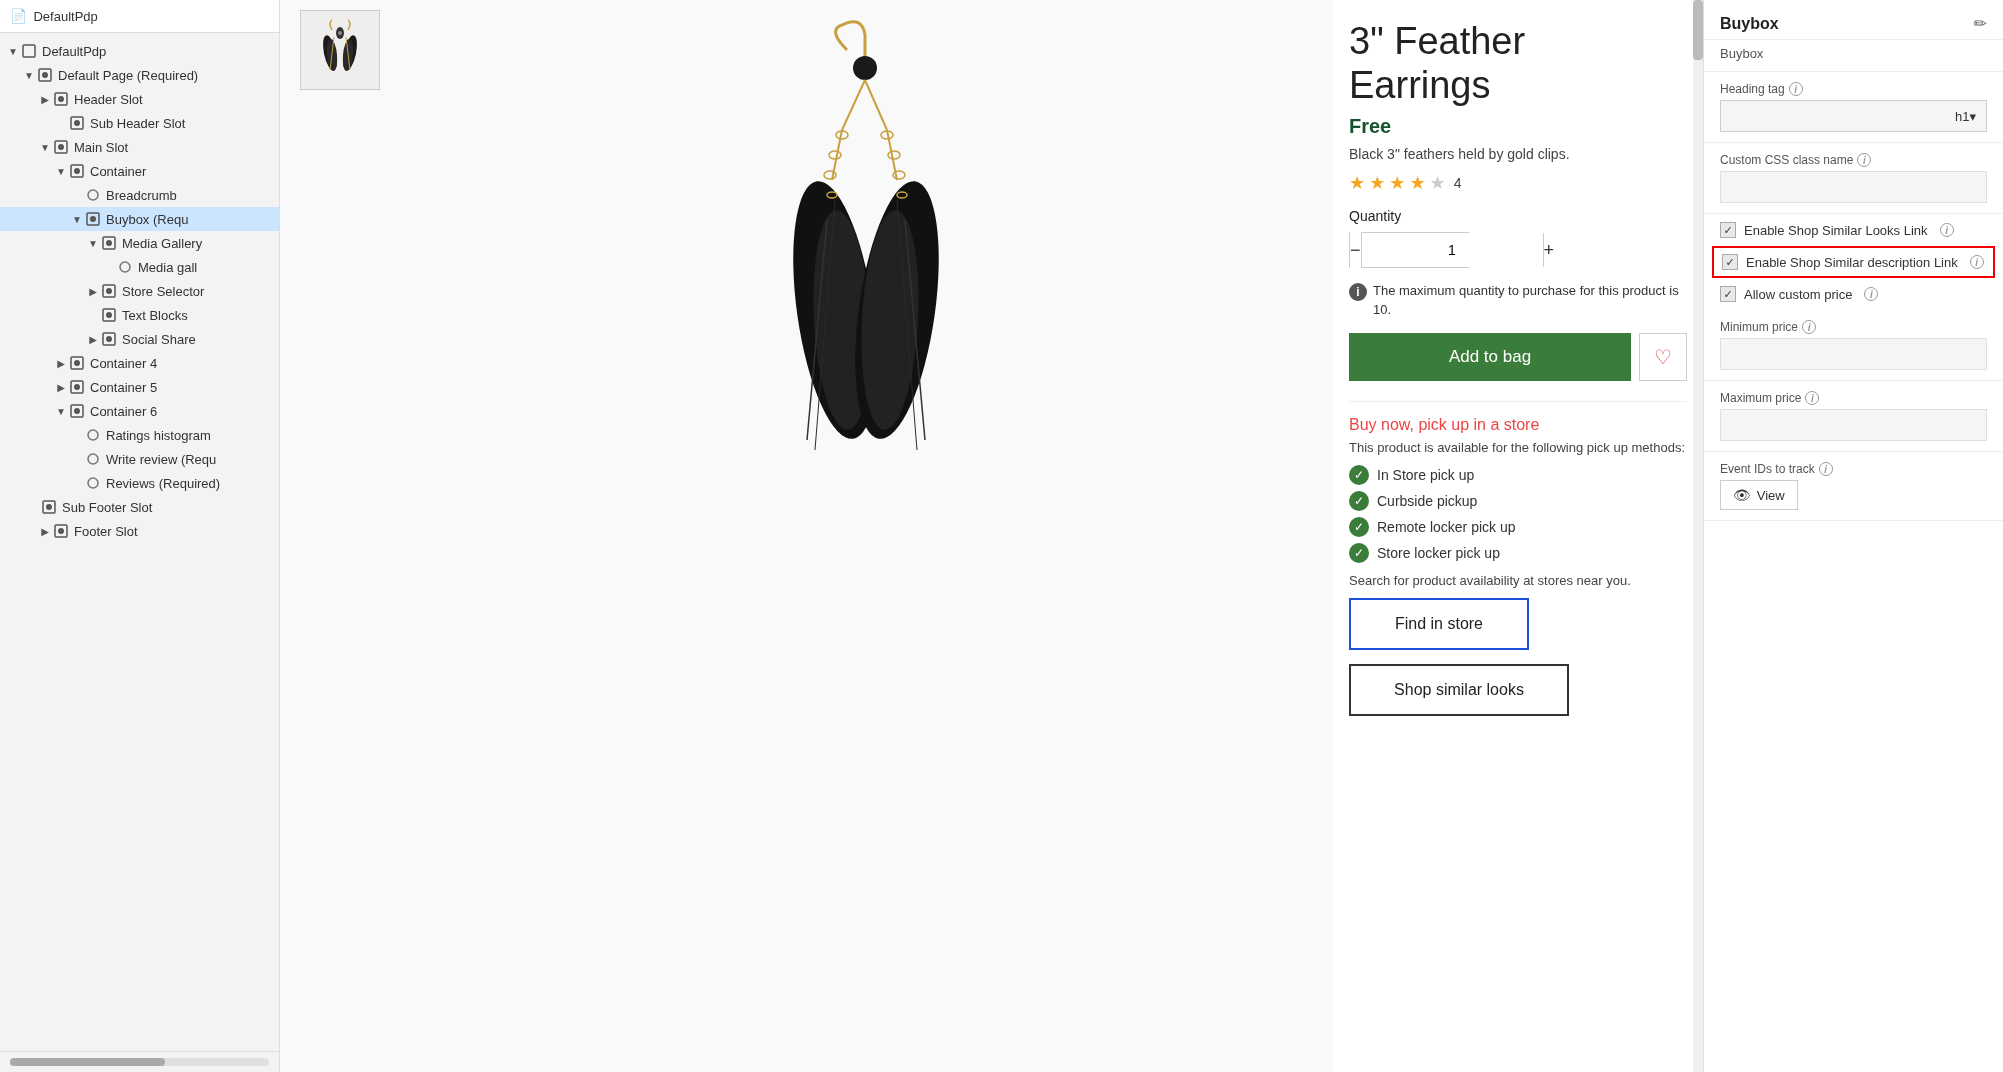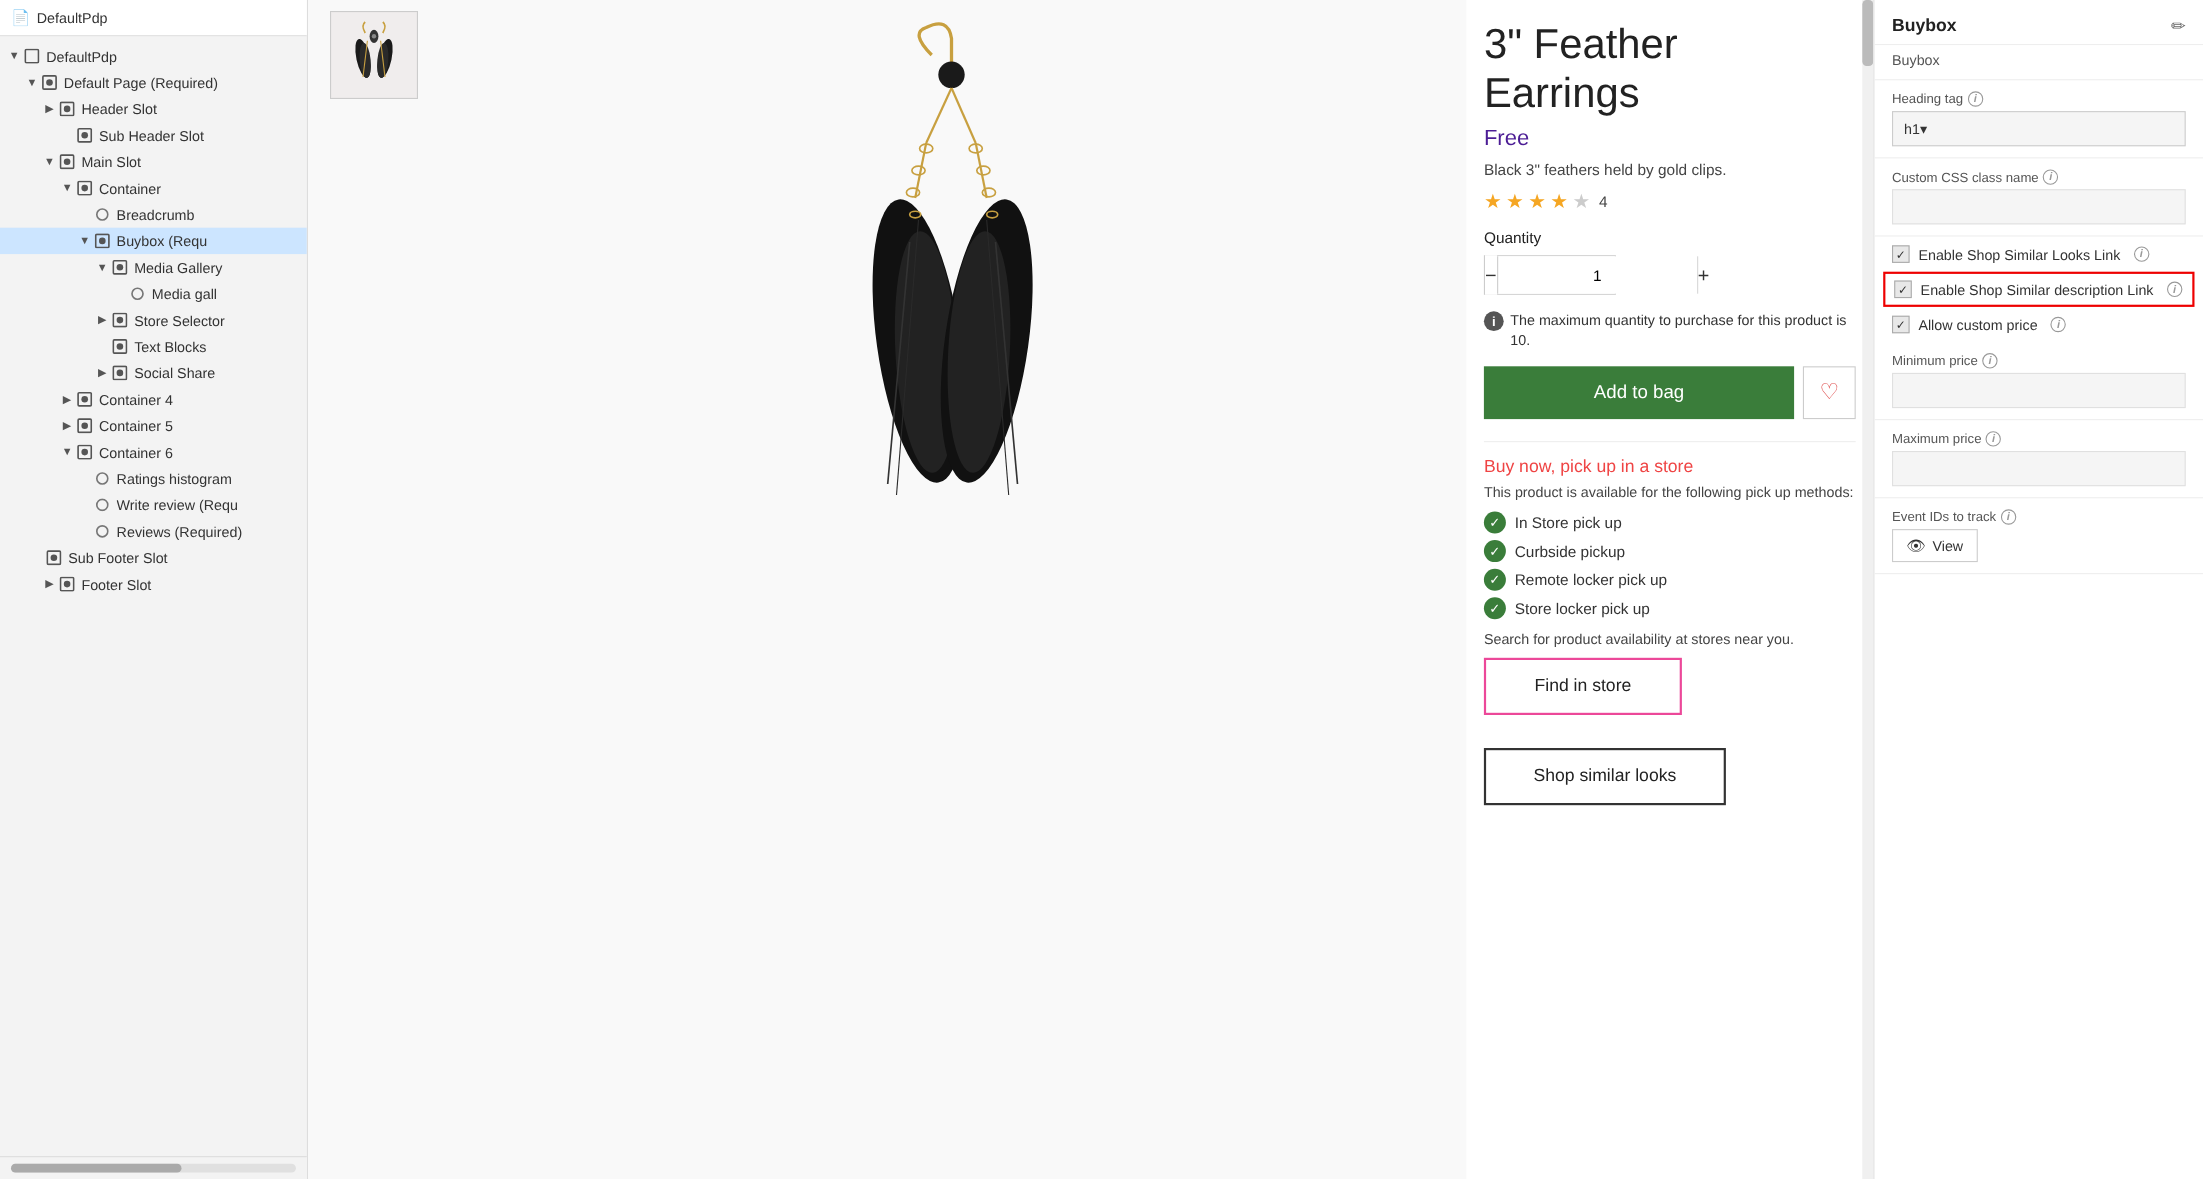--- a/index.html
+++ b/index.html
@@ -114,22 +114,22 @@
     }
     .product-title {
       font-size: 38px;
       font-weight: 300;
       line-height: 1.15;
       color: #222;
       margin-bottom: 8px;
     }
     .product-price {
       font-size: 20px;
-      font-weight: 400;
-      color: #4c1d95;
+      font-weight: 700;
+      color: #14532d;
       margin-bottom: 8px;
     }
     .product-desc {
       font-size: 14px;
       color: #444;
       margin-bottom: 10px;
     }
     .stars-row {
       display: flex;
       align-items: center;
@@ -258,25 +258,25 @@
       flex-shrink: 0;
     }
     .pickup-search-text {
       font-size: 13px;
       color: #444;
       margin: 10px 0 10px 0;
     }
     .find-in-store-btn {
       width: 180px;
       height: 52px;
-      border: 2px solid #ec4899;
+      border: 2px solid #1d4ed8;
       background: #fff;
       font-size: 16px;
       cursor: pointer;
-      margin-bottom: 30px;
+      margin-bottom: 14px;
       display: flex;
       align-items: center;
       justify-content: center;
       font-weight: 400;
       color: #222;
     }
     .shop-similar-btn {
       width: 220px;
       height: 52px;
       border: 2px solid #333;
@@ -380,21 +380,21 @@
     }
     .select-field {
       width: 100%;
       border: 1px solid #ccc;
       background: #f5f5f5;
       padding: 6px 10px;
       font-size: 13px;
       color: #333;
       display: flex;
       align-items: center;
-      justify-content: flex-start;
+      justify-content: flex-end;
       cursor: pointer;
       height: 32px;
     }
     .text-input-field {
       width: 100%;
       border: 1px solid #e0e0e0;
       background: #f5f5f5;
       padding: 6px 10px;
       font-size: 13px;
       color: #888;

